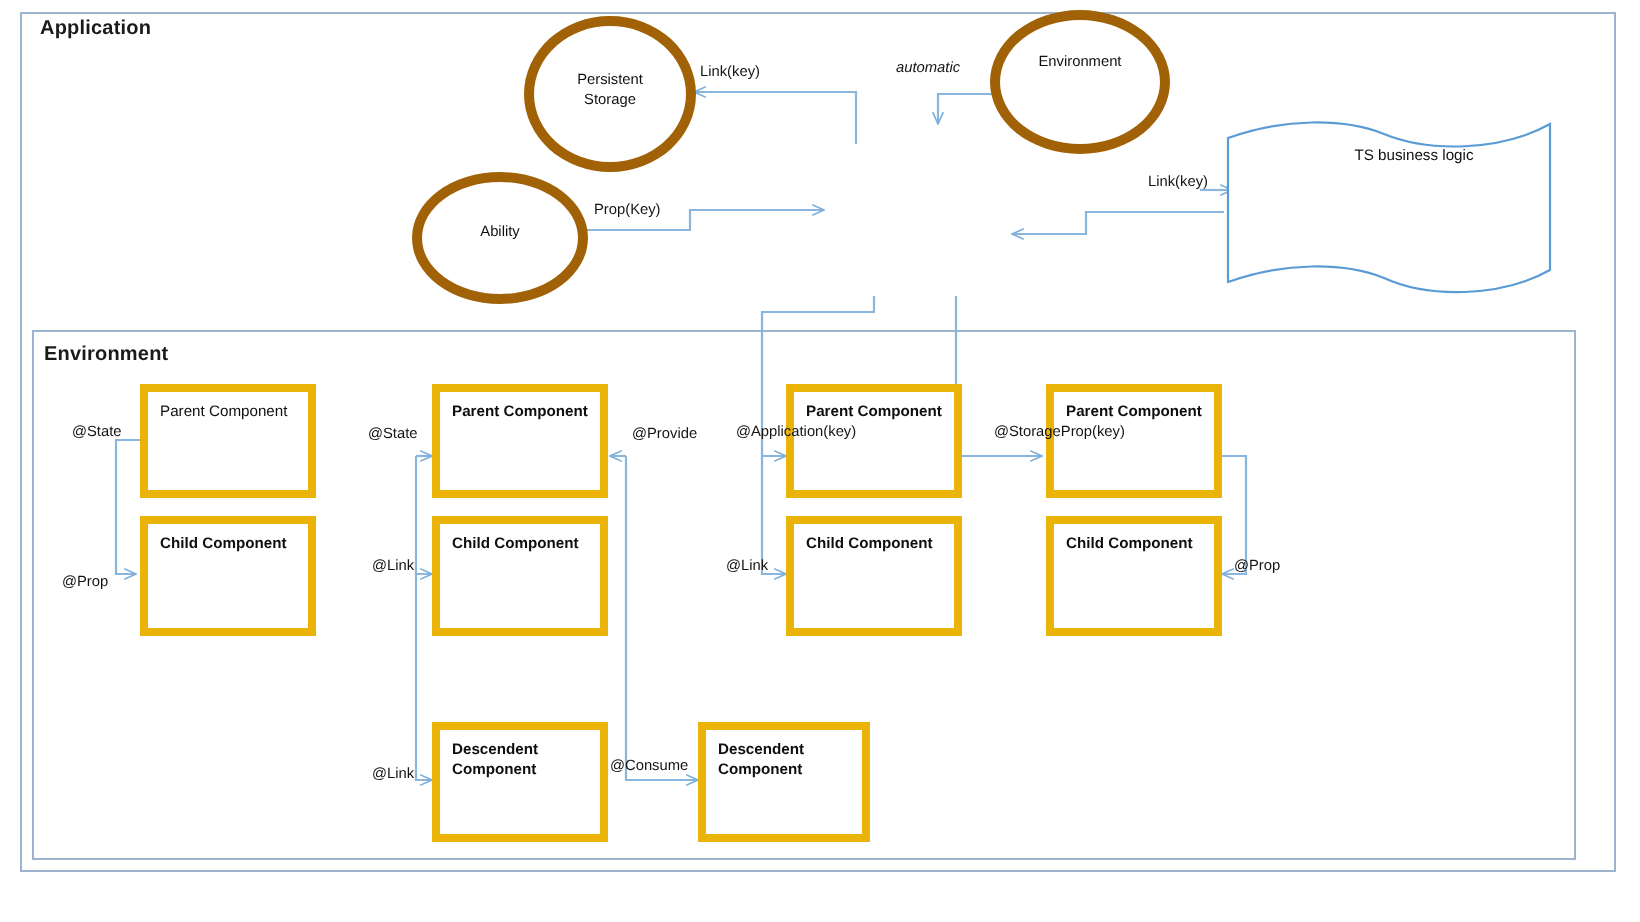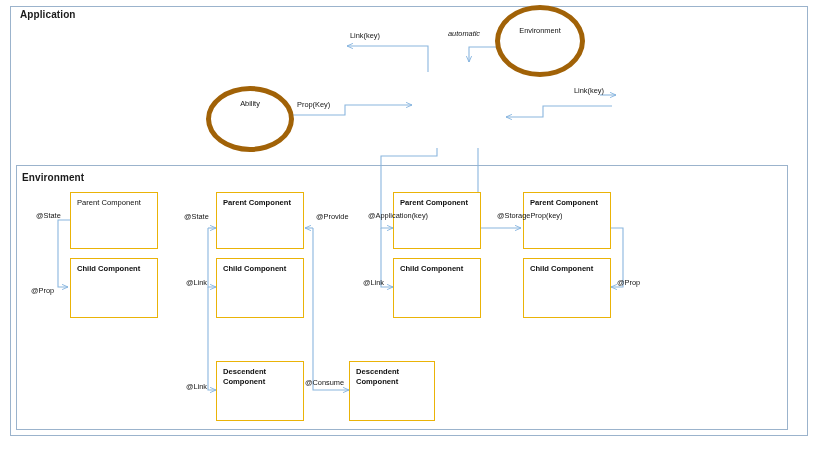--- a/index.html
+++ b/index.html
@@ -13,21 +13,21 @@
 
   
   .frame{position:absolute;border:1px solid #9bb3cc;background:transparent;}
   .frame-title{
     position:absolute;font-size:10px;font-weight:bold;color:#1a1a1a;
     letter-spacing:.1px;white-space:nowrap;
   }
 
   
   .box{
-    position:absolute;border:1px solid #eab308;background:#ffffff;
+    position:absolute;border:4px solid #eab308;background:#ffffff;
     box-sizing:border-box;
   }
   .box-label{
     position:absolute;left:6px;top:5px;right:4px;
     font-size:7.6px;font-weight:bold;color:#0f0f0f;line-height:10px;
     white-space:pre-line;
   }
   .box-label.thin{font-weight:normal;}
 
   
@@ -98,30 +98,41 @@
 
       <path d="M 313,228 L 305,228"></path>
       <path d="M 313,228 L 313,390 L 349,390"></path>
 
       <path d="M 381,228 L 381,287 L 393,287"></path>
 
       <path d="M 611,228 L 623,228 L 623,287 L 611,287"></path>
     </g>
   </svg>
 
+  <div class="ellipse" style="left:262px;top:8px;width:86px;height:78px;">
+    <span style="margin-top:22px;">Persistent
+Storage</span>
+  </div>
 
   <div class="ellipse" style="left:206px;top:86px;width:88px;height:66px;">
-    <span style="margin-top:8px;">Ability</span>
+    <span style="margin-top:20px;">Ability</span>
   </div>
 
 
   <div class="ellipse" style="left:495px;top:5px;width:90px;height:72px;">
     <span style="margin-top:16px;">Environment</span>
   </div>
 
+  <div id="wave">
+    <svg viewBox="0 0 190 92" width="190" height="92" xmlns="http://www.w3.org/2000/svg">
+      <path d="M2,12 C 30,2 60,2 80,10 C 102,19 138,19 163,5 L 163,78 C 138,92 102,92 80,82
+               C 60,74 30,74 2,84 Z" fill="#ffffff" stroke="#5b9bd5" stroke-width="1.1"></path>
+    </svg>
+    <div class="wave-label">TS business logic</div>
+  </div>
 
   <div class="elabel" style="left:350px;top:31px;">Link(key)</div>
   <div class="elabel" style="left:297px;top:100px;">Prop(Key)</div>
   <div class="elabel italic" style="left:448px;top:29px;font-style:italic;">automatic</div>
   <div class="elabel" style="left:574px;top:86px;">Link(key)</div>
 
   <div class="box" style="left:70px;top:192px;width:88px;height:57px;">
     <div class="box-label thin">Parent Component</div>
   </div>
   <div class="box" style="left:70px;top:258px;width:88px;height:60px;">

